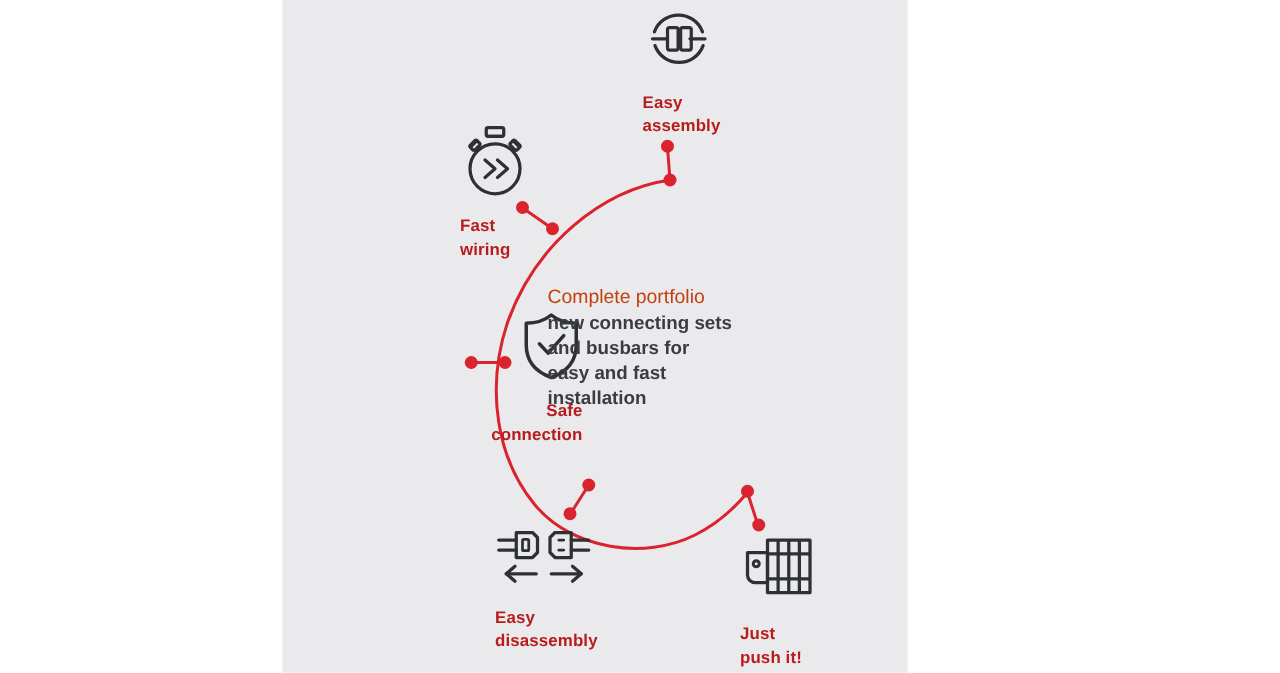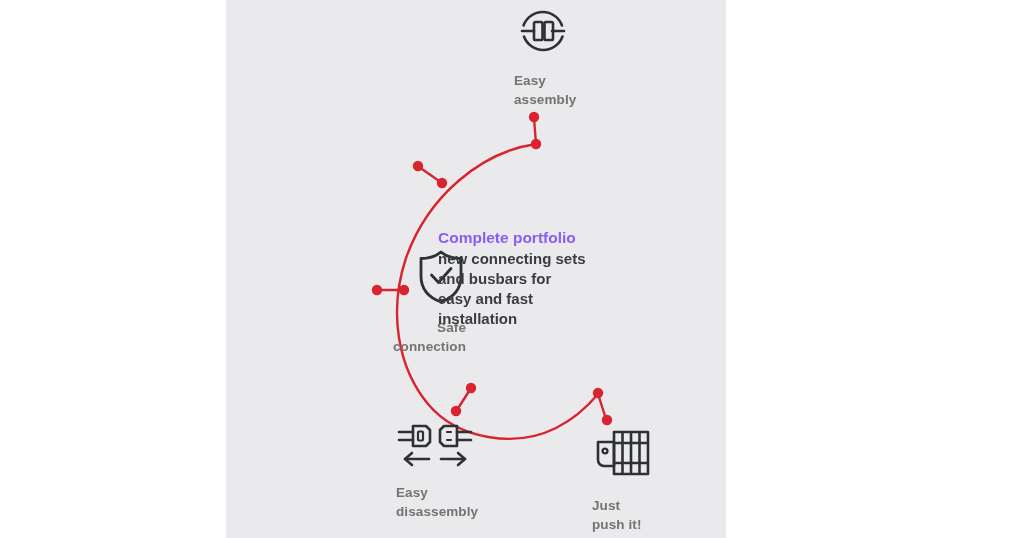--- a/index.html
+++ b/index.html
@@ -44,21 +44,21 @@
     position: absolute;
   }
   .node .icon {
     display: block;
   }
   .node .label {
     font-family: "Liberation Sans", sans-serif;
     font-weight: bold;
     font-size: 13.5px;
     line-height: 1.42;
-    color: #737373;
+    color: #b91c1c;
     white-space: pre-line;
     letter-spacing: 0.1px;
   }
   
   #node-easy-assembly       { left: 282px; top: 2px;   width: 130px; }
   #node-easy-assembly .icon { margin-left: 6px; }
   #node-easy-assembly .label{ margin-top: 7px; margin-left: 6px; }
 
   #node-fast-wiring         { left: 120px; top: 98px;  width: 120px; }
   #node-fast-wiring .icon   { margin-left: 22px; }
@@ -78,24 +78,24 @@
 
   
   #center-text {
     position: absolute;
     left: 212px;
     top: 228px;
     width: 200px;
   }
   #center-text .headline {
     font-family: "Liberation Sans", sans-serif;
-    font-weight: bold;
+    font-weight: normal;
     font-size: 15.5px;
     line-height: 1.32;
-    color: #8b5cf6;
+    color: #c2410c;
     margin: 0 0 1px 0;
   }
   #center-text .body {
     font-family: "Liberation Sans", sans-serif;
     font-weight: bold;
     font-size: 15px;
     line-height: 1.33;
     color: #3a3d40;
     margin: 0;
     white-space: pre-line;
@@ -150,20 +150,41 @@
 
           <rect x="20" y="20" width="8.5" height="18" rx="1.6" stroke-linejoin="round"></rect>
 
           <rect x="30.5" y="20" width="8.5" height="18" rx="1.6" stroke-linejoin="round"></rect>
         </svg>
       </span>
       <div class="label">Easy
 assembly</div>
     </div>
 
+    <div class="node" id="node-fast-wiring">
+      <span class="icon">
+        <svg width="56" height="62" viewBox="0 0 56 62" fill="none" stroke="#2e3133" stroke-width="2.6">
+
+          <rect x="21" y="4" width="14" height="7" rx="1.4" stroke-linejoin="round"></rect>
+          <path d="M 23 11 L 33 11" stroke-linecap="round"></path>
+
+          <path d="M 13.5 14.5 L 9 19" stroke-linecap="round"></path>
+          <path d="M 42.5 14.5 L 47 19" stroke-linecap="round"></path>
+          <rect x="8.2" y="15.6" width="7.5" height="5.2" rx="1.2" transform="rotate(-45 11.95 18.2)" stroke-linejoin="round"></rect>
+          <rect x="40.3" y="15.6" width="7.5" height="5.2" rx="1.2" transform="rotate(45 44.05 18.2)" stroke-linejoin="round"></rect>
+
+          <circle cx="28" cy="37" r="20"></circle>
+
+          <path d="M 20 30 L 28 37 L 20 44" stroke-linecap="round" stroke-linejoin="round"></path>
+          <path d="M 30 30 L 38 37 L 30 44" stroke-linecap="round" stroke-linejoin="round"></path>
+        </svg>
+      </span>
+      <div class="label">Fast
+wiring</div>
+    </div>
 
     <div class="node" id="node-safe-connection">
       <span class="icon">
         <svg width="50" height="58" viewBox="0 0 50 58" fill="none" stroke="#2e3133" stroke-width="2.8">
           <path d="M 25 4
                    C 19 9, 11 10.5, 5 10.5
                    L 5 28
                    C 5 42, 14 50, 25 54
                    C 36 50, 45 42, 45 28
                    L 45 10.5

